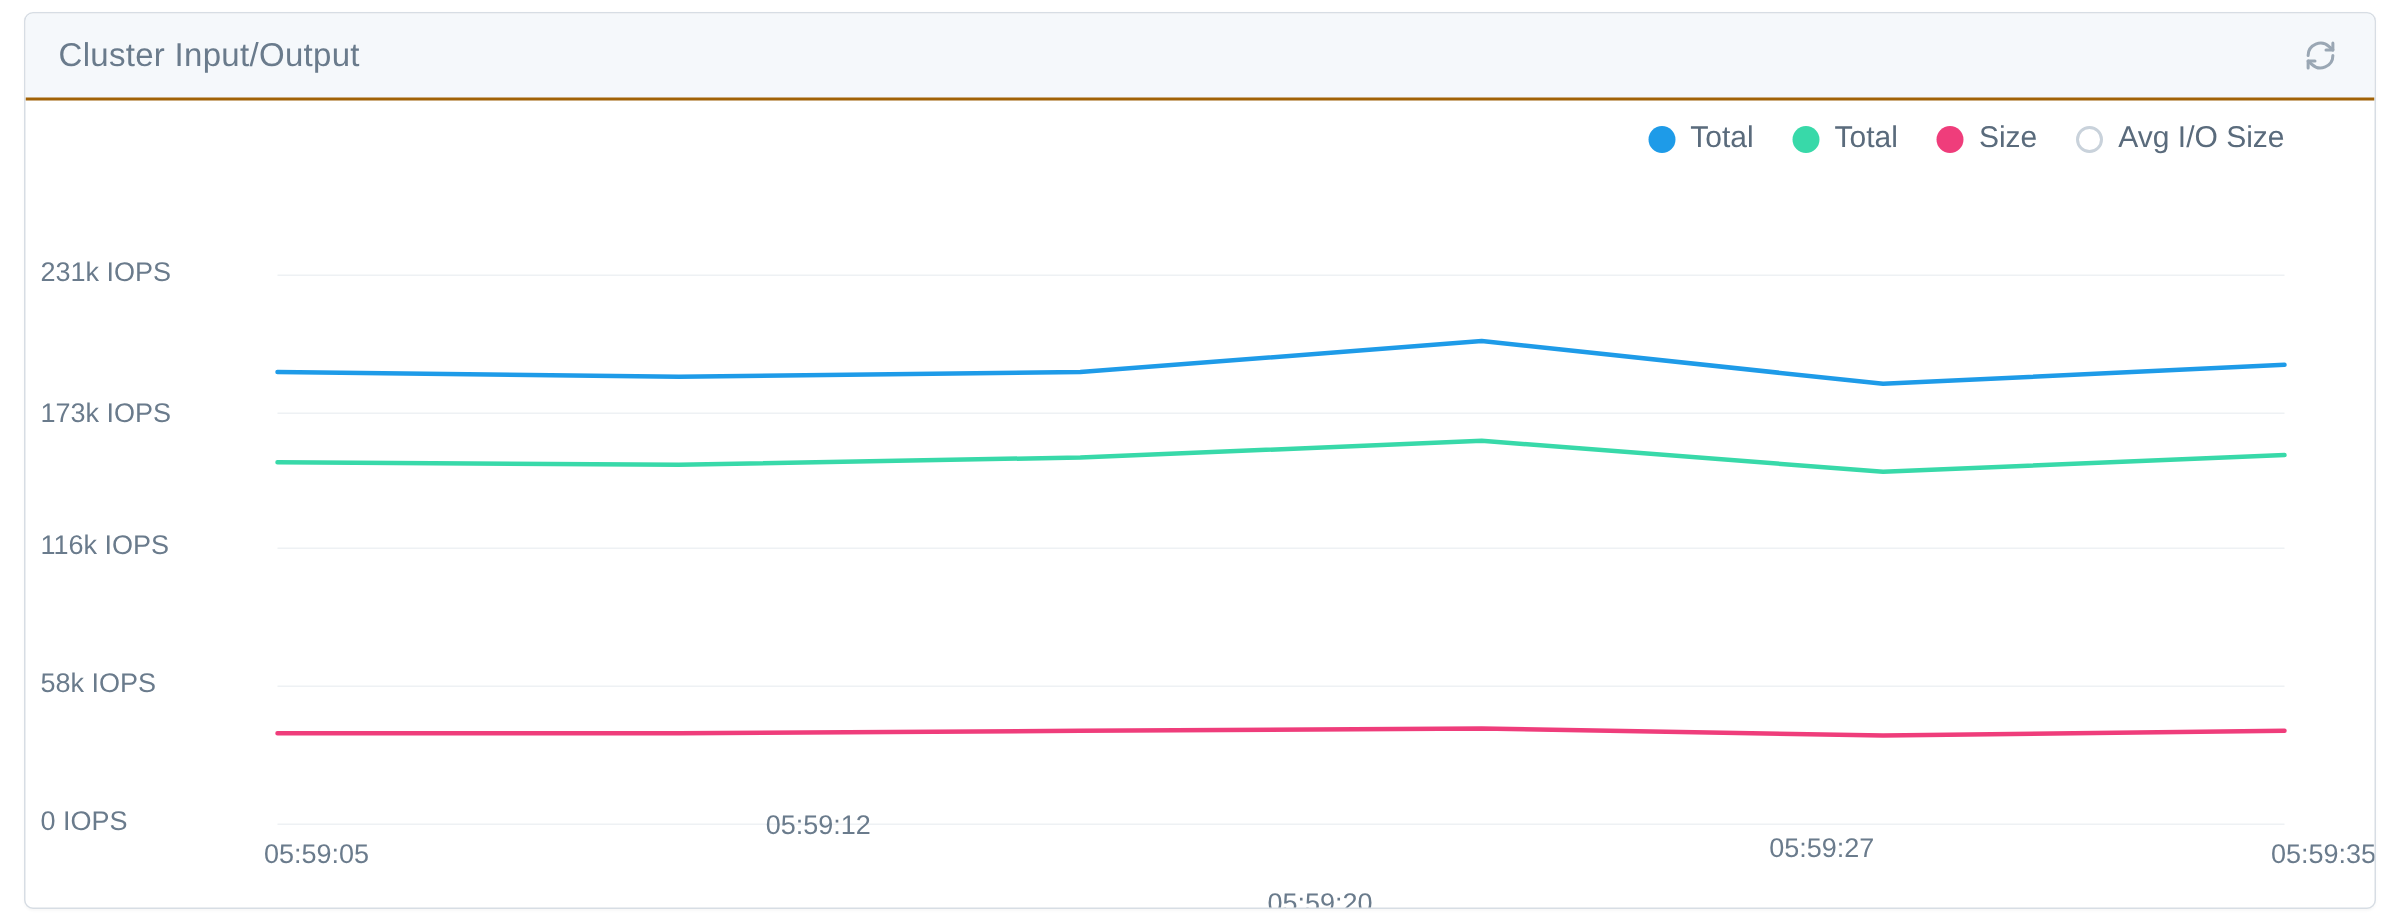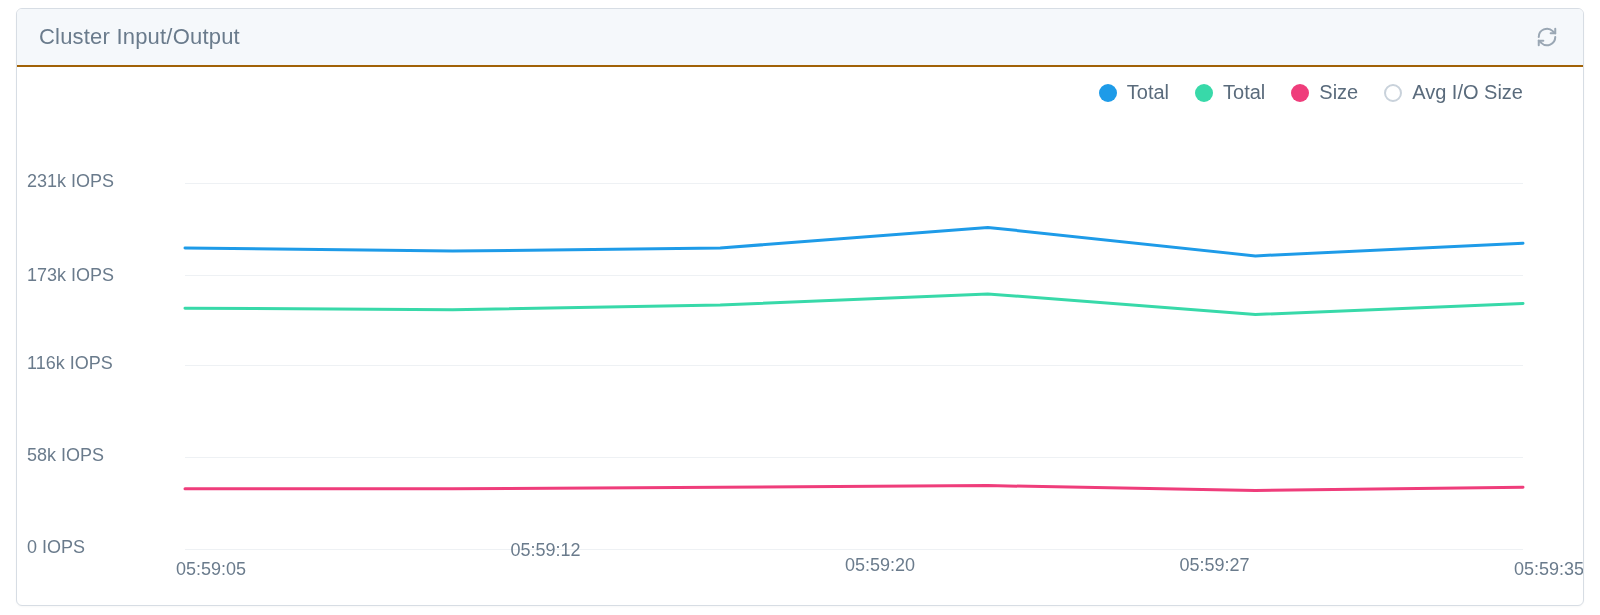--- a/index.html
+++ b/index.html
@@ -84,21 +84,21 @@
       <div class="grid" style="left: 168px; width: 1338px; top: 448.104px;"></div>
       <div class="ytick" style="left: 10px; top: 436.104px;">58k IOPS</div>
       <div class="grid" style="left: 168px; width: 1338px; top: 356.208px;"></div>
       <div class="ytick" style="left: 10px; top: 344.208px;">116k IOPS</div>
       <div class="grid" style="left: 168px; width: 1338px; top: 265.896px;"></div>
       <div class="ytick" style="left: 10px; top: 256px;">173k IOPS</div>
       <div class="grid" style="left: 168px; width: 1338px; top: 174px;"></div>
       <div class="ytick" style="left: 10px; top: 162px;">231k IOPS</div>
       <div class="xtick" style="left: 168px; top: 550px;">05:59:05</div>
       <div class="xtick" style="left: 502.5px; top: 531px;">05:59:12</div>
-      <div class="xtick" style="left: 837px; top: 546px; text-align: center;">05:59:20</div>
+      <div class="xtick" style="left: 837px; top: 583px; text-align: center;">05:59:20</div>
       <div class="xtick" style="left: 1171.5px; top: 546px;">05:59:27</div>
       <div class="xtick" style="left: 1506px; top: 550px;">05:59:35</div>
       <svg width="1568" height="598" style="position: absolute; left: 0px; top: 0px;">
         <path d="M168.0 239.0 L435.6 242.1 L703.2 239.0 L970.8 218.4 L1238.4 246.9 L1506.0 234.2" fill="none" stroke="#1e9be8" stroke-width="3" stroke-linejoin="round" stroke-linecap="round"></path>
         <path d="M168.0 299.2 L435.6 300.8 L703.2 296.0 L970.8 284.9 L1238.4 305.5 L1506.0 294.4" fill="none" stroke="#38d9a9" stroke-width="3" stroke-linejoin="round" stroke-linecap="round"></path>
         <path d="M168.0 479.8 L435.6 479.8 L703.2 478.2 L970.8 476.6 L1238.4 481.4 L1506.0 478.2" fill="none" stroke="#ef3d7b" stroke-width="3" stroke-linejoin="round" stroke-linecap="round"></path>
       </svg>
     </div>
 </div>
 

